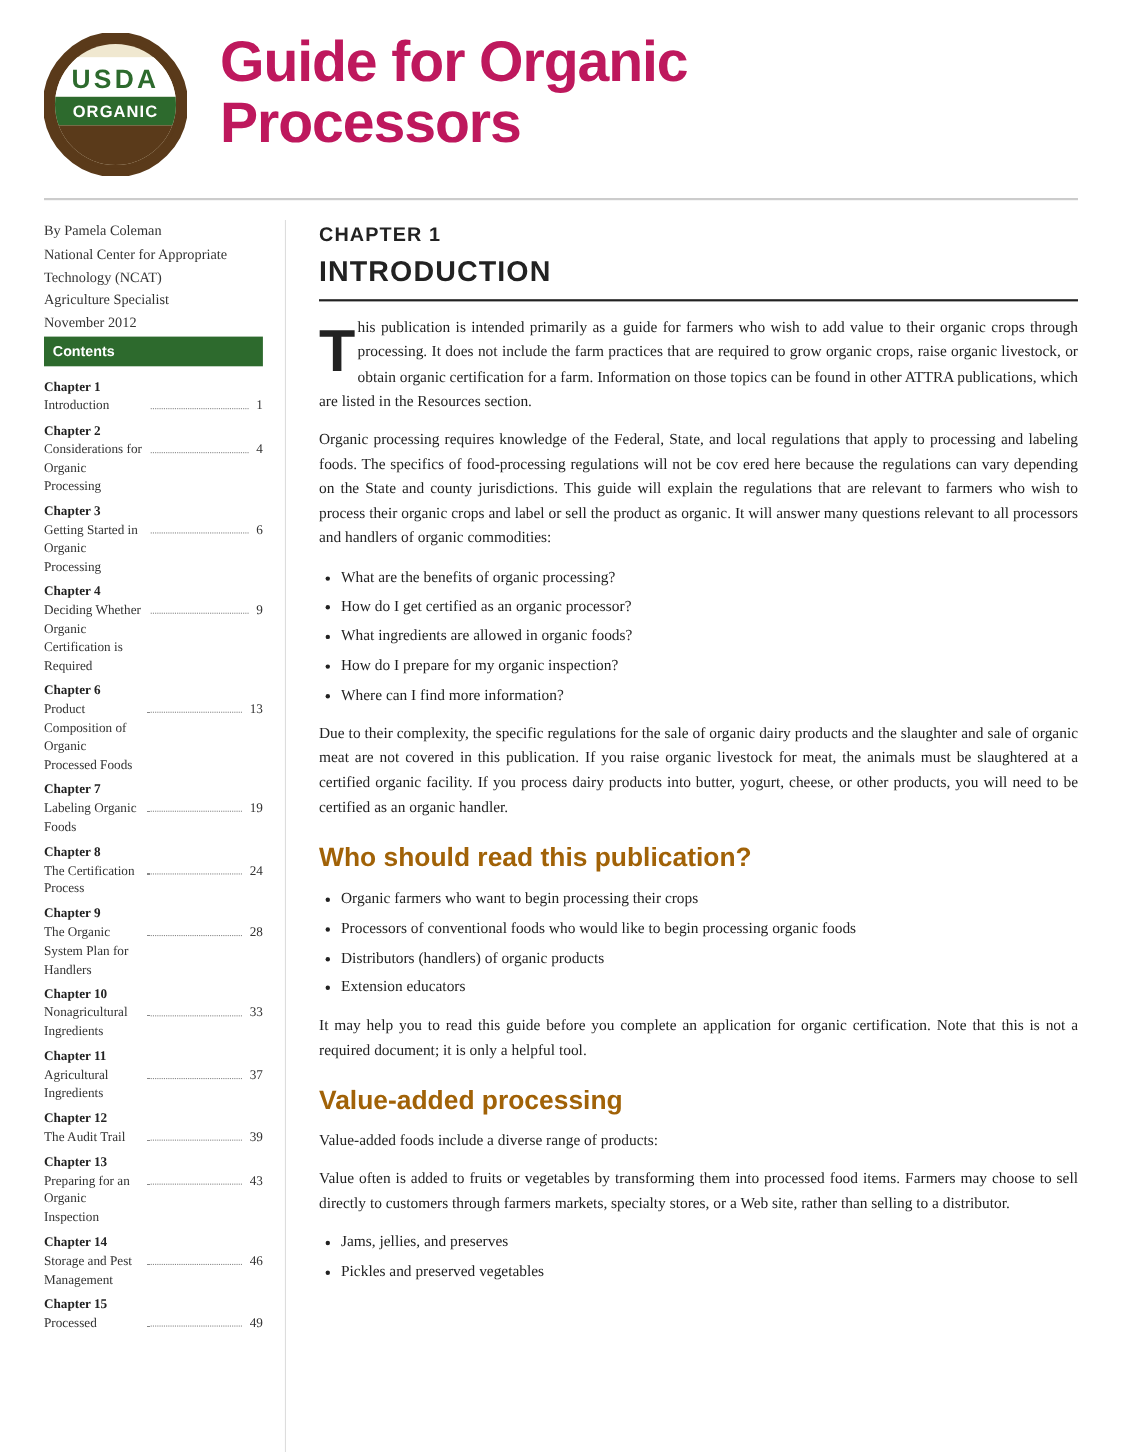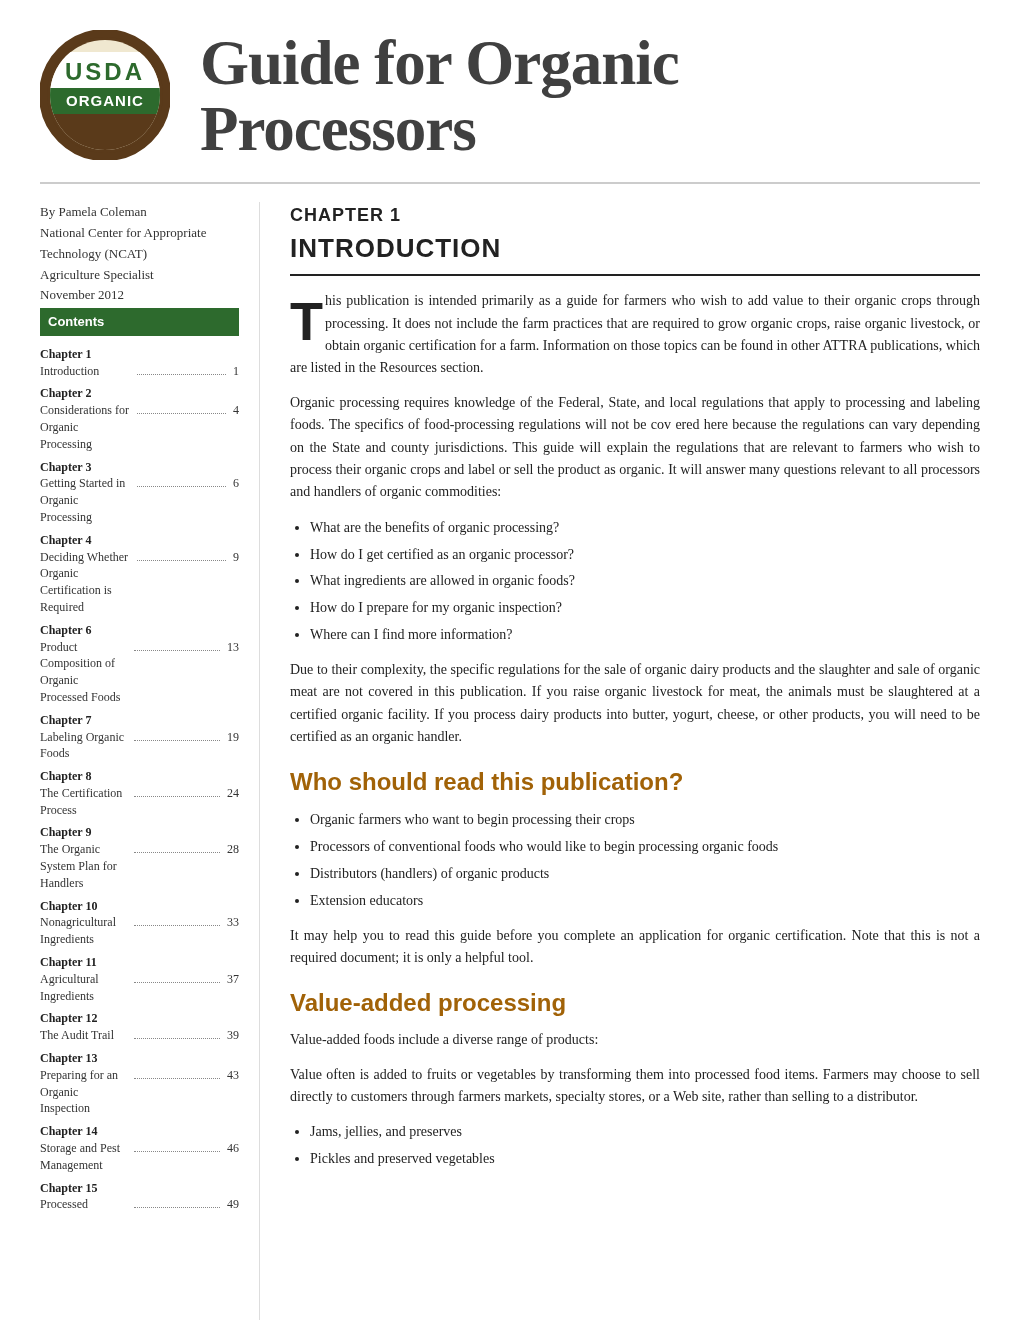--- a/index.html
+++ b/index.html
@@ -34,25 +34,25 @@
       width: 130px;
       height: 130px;
       position: relative;
     }
 
     .title-block {
       flex: 1;
     }
 
     .main-title {
-      font-family: Liberation Serif, serif;
-      font-size: 63px;
+      font-family: Liberation Sans, sans-serif;
+      font-size: 52px;
       font-weight: 900;
       line-height: 1.05;
-      color: #404040;
+      color: #be185d;
       letter-spacing: -1px;
     }
 
     
     .header-divider {
       border: none;
       border-top: 2px solid #ccc;
       margin: 0 40px 0 40px;
     }
 

